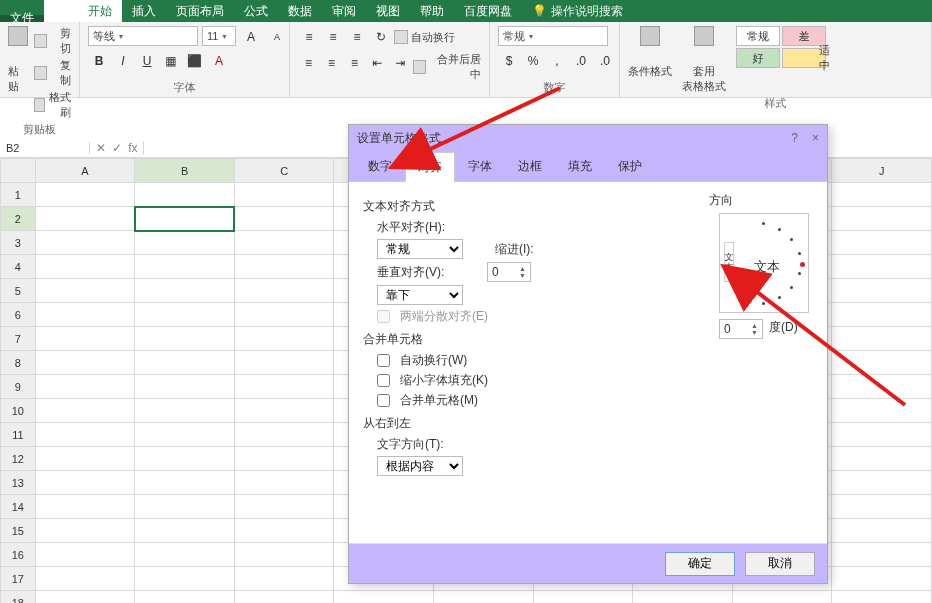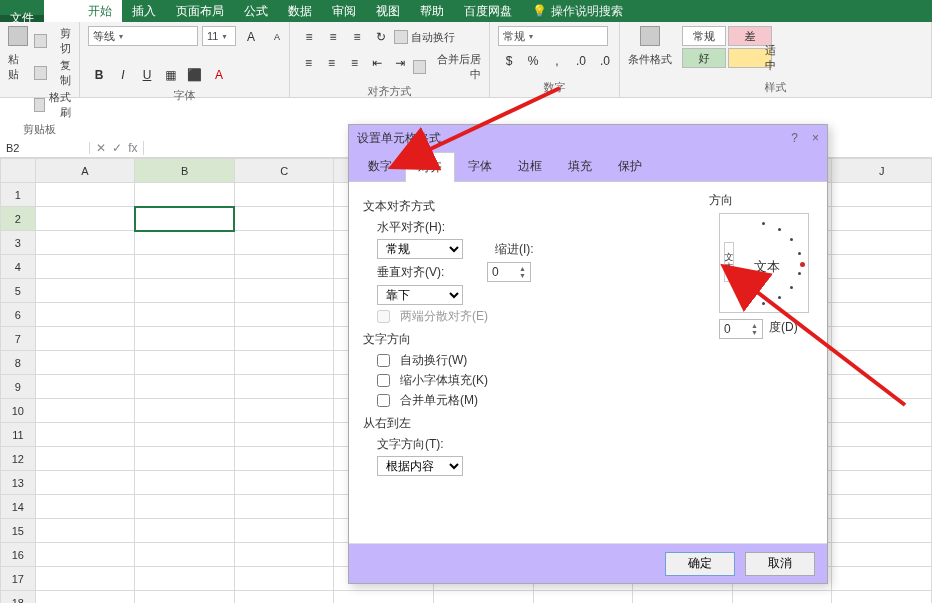--- a/index.html
+++ b/index.html
@@ -11,21 +11,21 @@
   .menubar .tab.file { background: #195b34; margin-top: 15px; }
   .menubar .tab.active { background: #fff; color: #237a47; padding-left: 44px; }
   .menubar .bulb { margin-left: 10px; display: flex; align-items: center; gap: 4px; opacity: .9; }
 
   
   .ribbon { height: 76px; background: #f3f3f3; border-bottom: 1px solid #d6d6d6; display: flex; }
   .group { border-right: 1px solid #d6d6d6; display: flex; flex-direction: column; justify-content: space-between; padding: 4px 8px 0 8px; }
   .group .body { flex: 1; display: flex; align-items: flex-start; gap: 6px; }
   .group .label { text-align: center; font-size: 11px; color: #666; padding: 2px 0; }
 
-  .big-btn { display: flex; flex-direction: column; align-items: center; justify-content: center; gap: 6px; font-size: 11px; color: #444; cursor: pointer; }
+  .big-btn { display: flex; flex-direction: column; align-items: center; justify-content: center; gap: 18px; font-size: 11px; color: #444; cursor: pointer; }
   .big-icon { width: 20px; height: 20px; background: #ccc; border: 1px solid #999; }
   .mini { font-size: 11px; color: #444; cursor: pointer; display: flex; align-items: center; gap: 3px; text-align: right; }
   .mini .ic { width: 14px; height: 14px; background: #ddd; border: 1px solid #aaa; }
 
   .combo { height: 20px; border: 1px solid #bbb; background: #fff; display: flex; align-items: center; padding: 0 4px; font-size: 11px; color: #444; }
   .combo .dd { margin-left: 4px; font-size: 8px; color: #666; }
   .cell-btn { width: 22px; height: 22px; border: 1px solid transparent; display: flex; align-items: center; justify-content: center; cursor: pointer; }
 
   .swatch { width: 44px; height: 20px; border: 1px solid #bbb; display: flex; align-items: center; justify-content: center; font-size: 11px; }
   .sw-norm { background: #fff; }
@@ -125,21 +125,21 @@
         <div class="mini">
             <span class="ic"></span>
             <span>格式刷</span>
           </div>
       </div>
     </div>
     <div class="label">剪贴板</div>
   </div>
 
   <div class="group" style="width:210px">
-    <div class="body" style="flex-direction:column;gap:16px;">
+    <div class="body" style="flex-direction:column;gap:2px;">
       <div style="display:flex;gap:4px;">
         <div class="combo" style="width:110px">
             <span>等线</span>
             <span class="dd">▾</span>
           </div>
         <div class="combo" style="width:34px">
             <span>11</span>
             <span class="dd">▾</span>
           </div>
         <div class="cell-btn">
@@ -190,21 +190,20 @@
         <div class="cell-btn">≡</div>
         <div class="cell-btn">≡</div>
         <div class="cell-btn">⇤</div>
         <div class="cell-btn">⇥</div>
         <div class="mini">
             <span class="ic"></span>
             <span>合并后居中</span>
           </div>
       </div>
     </div>
-    <div class="label">对齐方式</div>
   </div>
 
   <div class="group" style="width:130px">
     <div class="body" style="flex-direction:column;gap:4px;">
       <div class="combo" style="width:110px">
           <span>常规</span>
           <span class="dd">▾</span>
         </div>
       <div style="display:flex;gap:2px;">
         <div class="cell-btn">$</div>
@@ -215,20 +214,25 @@
       </div>
     </div>
     <div class="label">数字</div>
   </div>
 
   <div class="group" style="flex:1">
     <div class="body" style="gap:10px;">
       <div class="big-btn">
         <div class="big-icon"></div>
         <span>条件格式</span>
+      </div>
+      <div class="big-btn">
+        <div class="big-icon"></div>
+        <span style="white-space:pre;text-align:center">套用
+表格格式</span>
       </div>
       <div style="display:grid;grid-template-columns:auto auto;gap:2px;">
         <div class="swatch sw-norm">常规</div>
         <div class="swatch sw-bad">差</div>
         <div class="swatch sw-good">好</div>
         <div class="swatch sw-mid">适中</div>
       </div>
     </div>
     <div class="label">样式</div>
   </div>
@@ -544,21 +548,21 @@
       </div>
     </div>
     <div class="form-row">
       <select class="small"><option>靠下</option></select>
     </div>
     <div class="form-row">
       <input type="checkbox" disabled="" style="">
       <span style="color:#999">两端分散对齐(E)</span>
     </div>
 
-    <div class="section-title">文字方向</div>
+    <div class="section-title">合并单元格</div>
     <div class="form-row">
         <input type="checkbox" style="">
         <span>自动换行(W)</span>
       </div>
     <div class="form-row">
         <input type="checkbox" style="">
         <span>缩小字体填充(K)</span>
       </div>
     <div class="form-row">
         <input type="checkbox" style="">

